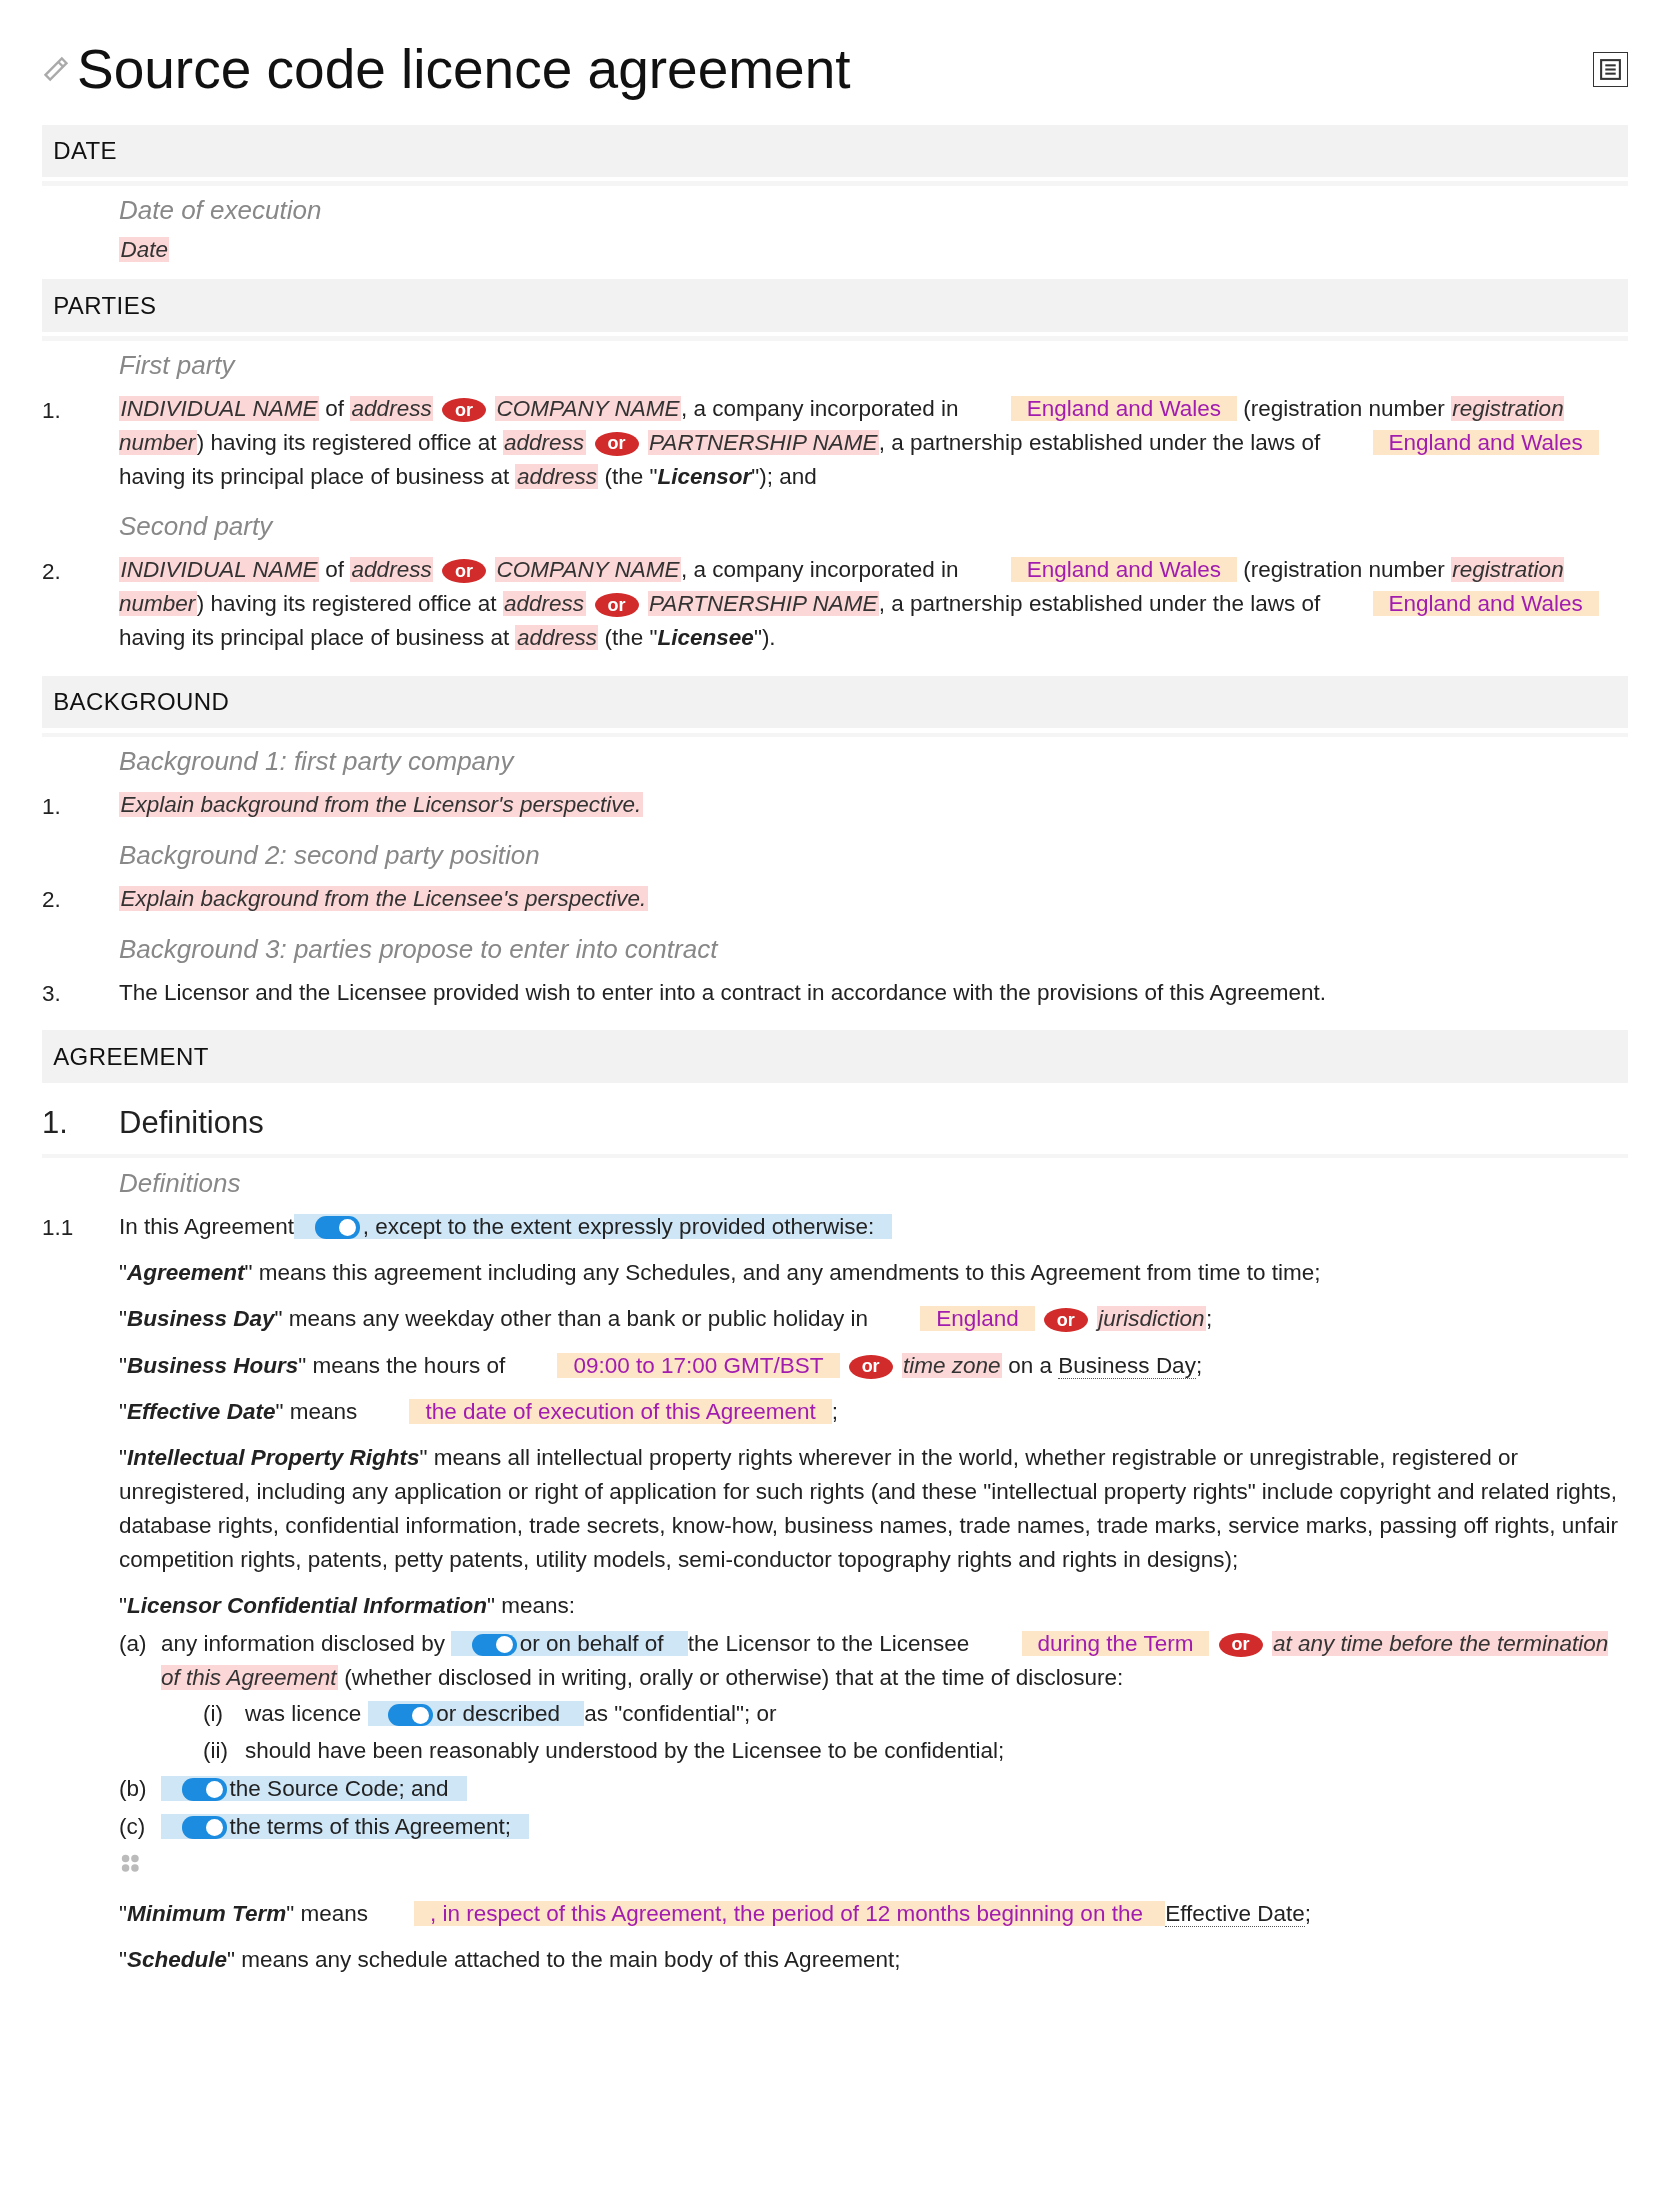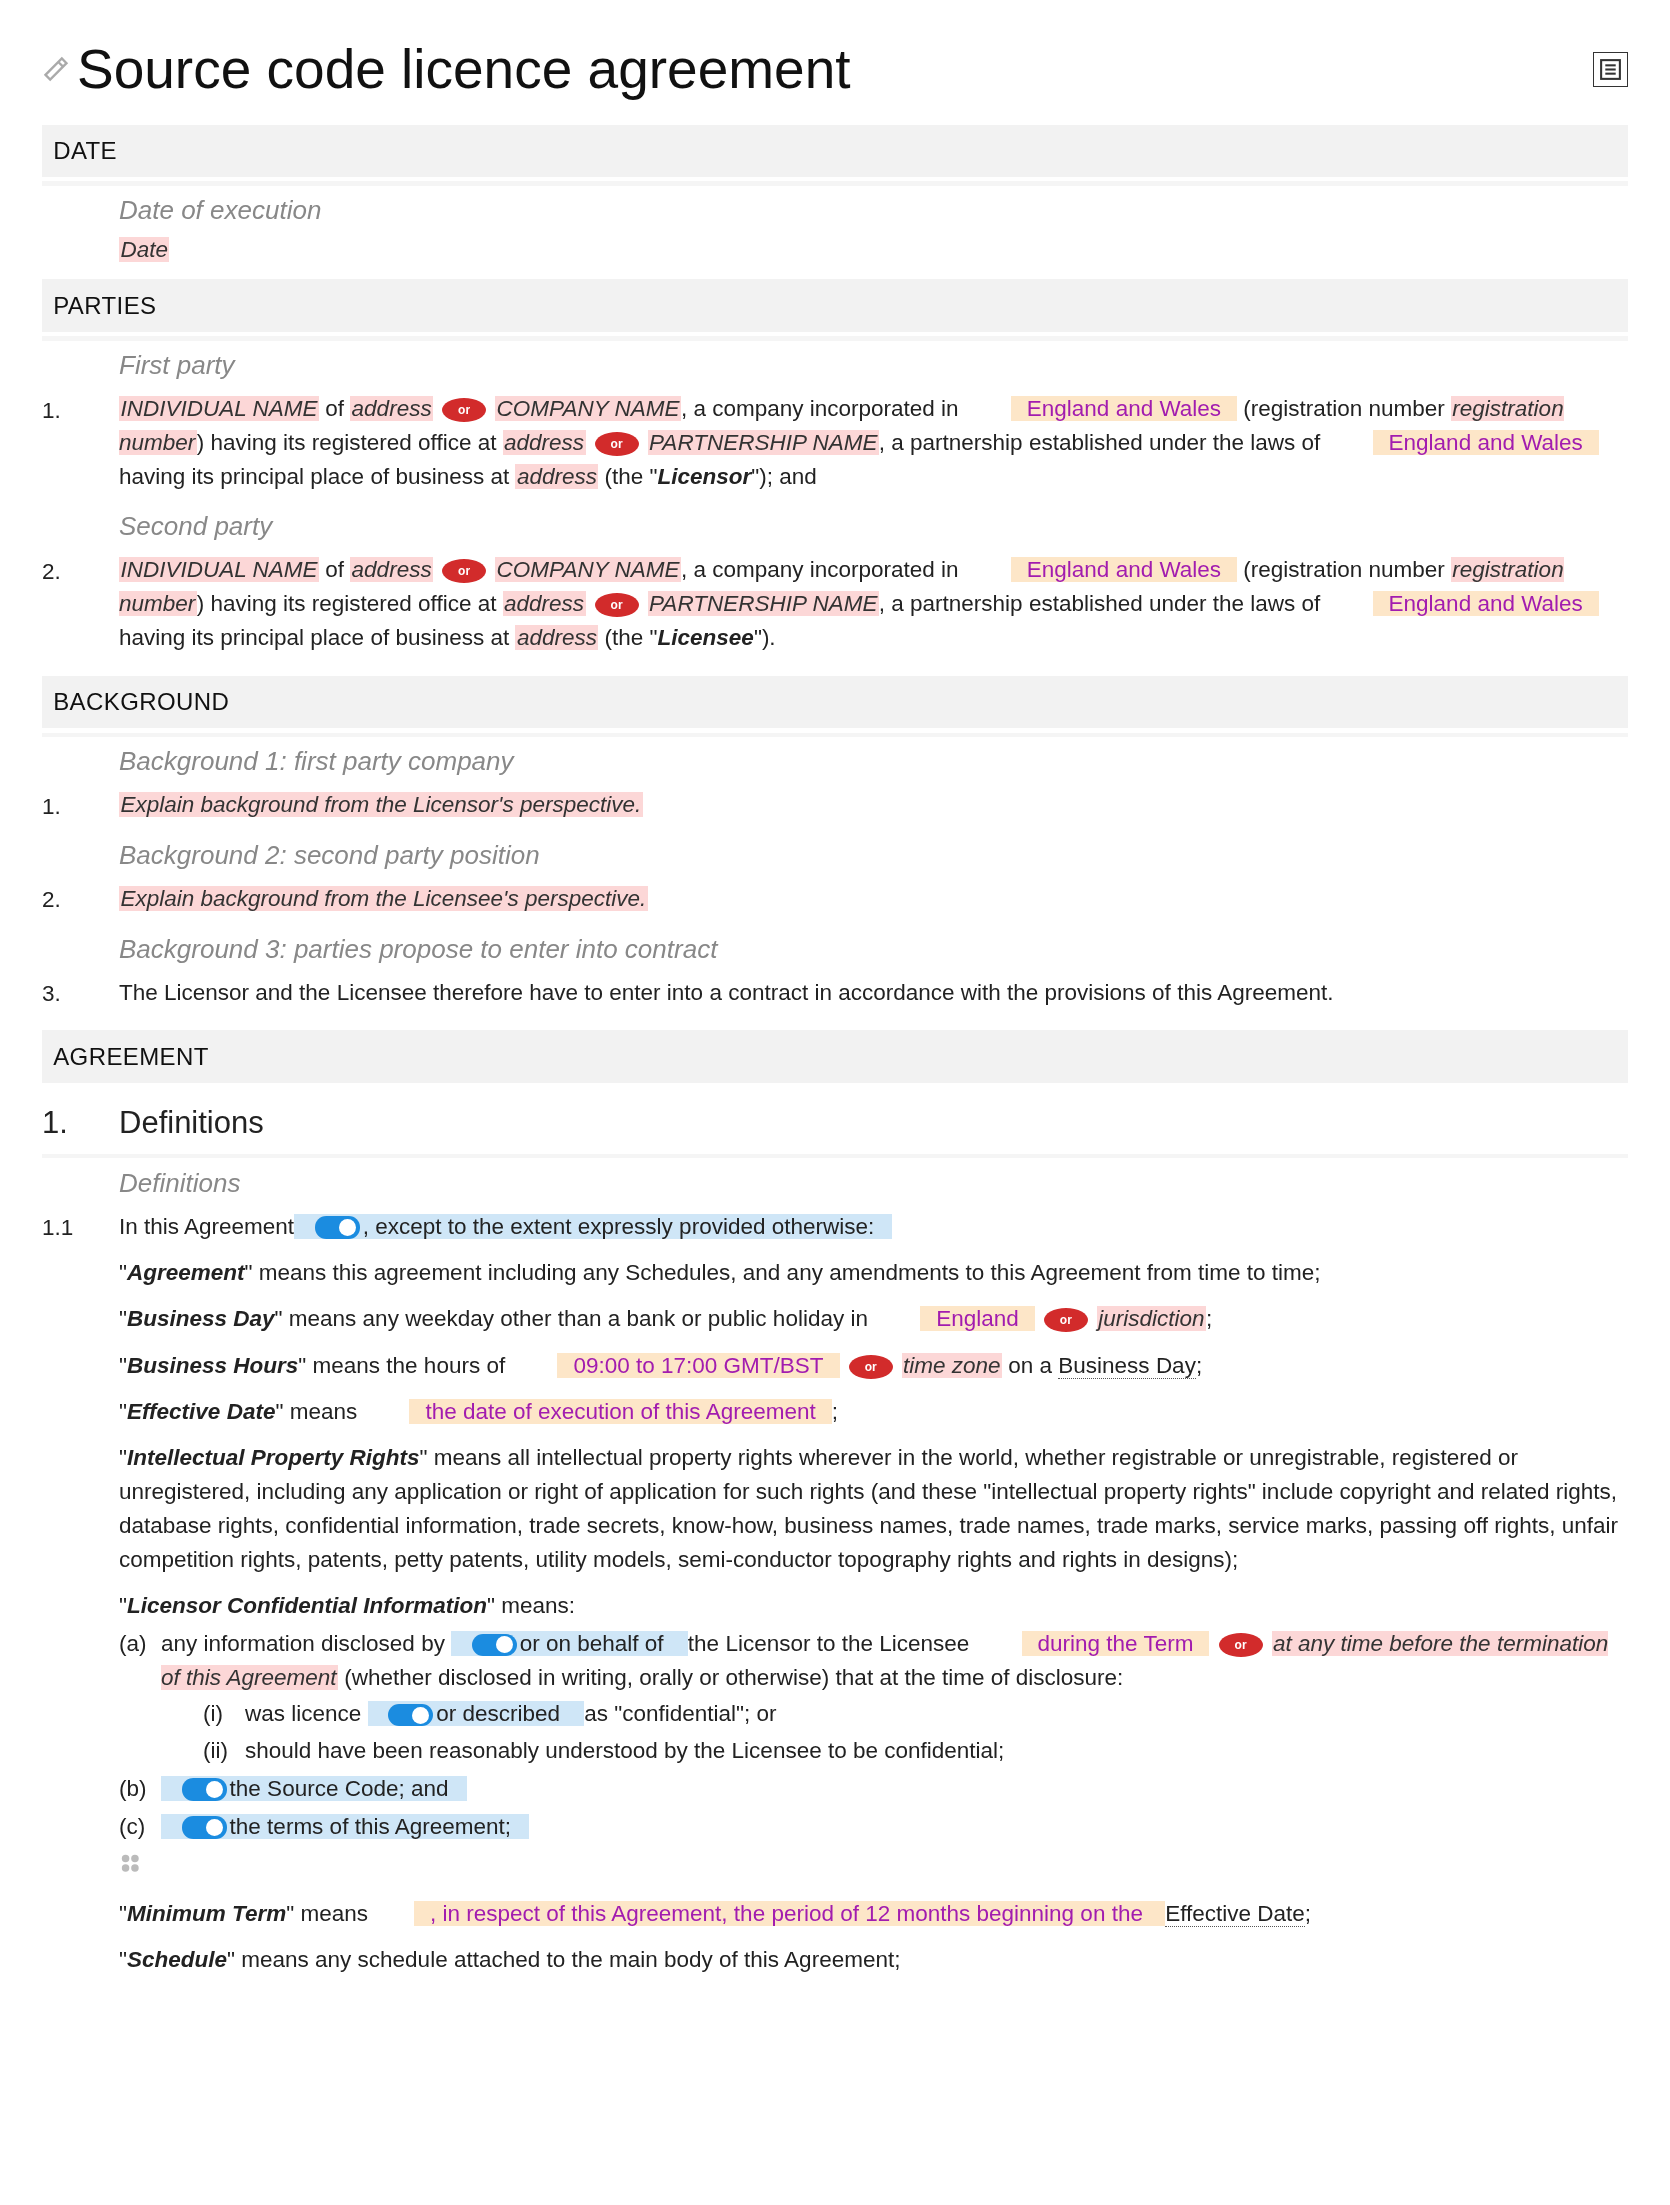--- a/index.html
+++ b/index.html
@@ -79,21 +79,21 @@
   .inline-blue {
     background: #cfe6f7;
     padding: 0 18px;
   }
   .or-badge {
     display: inline-flex;
     align-items: center;
     justify-content: center;
     background: #d22b2b;
     color: #fff;
-    font-size: 12px;
+    font-size: 18px;
     font-weight: bold;
     border-radius: 50%;
     width: 44px;
     height: 24px;
     vertical-align: middle;
     margin: 0 2.8px;
     text-transform: lowercase;
   }
   .toggle {
     display: inline-block;
@@ -250,21 +250,21 @@
 
 <div class="indent-block note-italic">Background 2: second party position</div>
 <div class="num-list">
   <div class="num">2.</div>
   <div class="body"><span class="placeholder-red">Explain background from the Licensee's perspective.</span></div>
 </div>
 
 <div class="indent-block note-italic">Background 3: parties propose to enter into contract</div>
 <div class="num-list">
   <div class="num">3.</div>
-  <div class="body"><span>The Licensor and the Licensee therefore have to enter into a contract in accordance with the provisions of this Agreement.</span></div>
+  <div class="body"><span>The Licensor and the Licensee provided wish to enter into a contract in accordance with the provisions of this Agreement.</span></div>
 </div>
 
 <div class="section-heading-bar lc">AGREEMENT</div>
 
 <div class="section-1">
   <div class="n">1.</div>
   <div class="t">Definitions</div>
 </div>
 <div class="thin-bar"></div>
 

